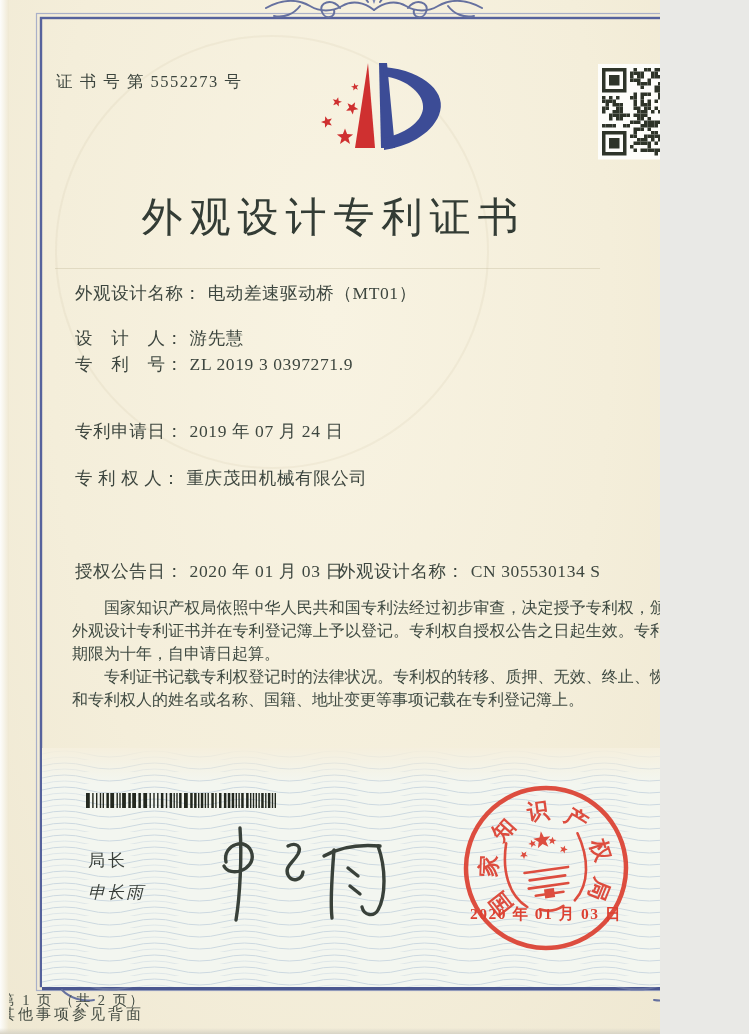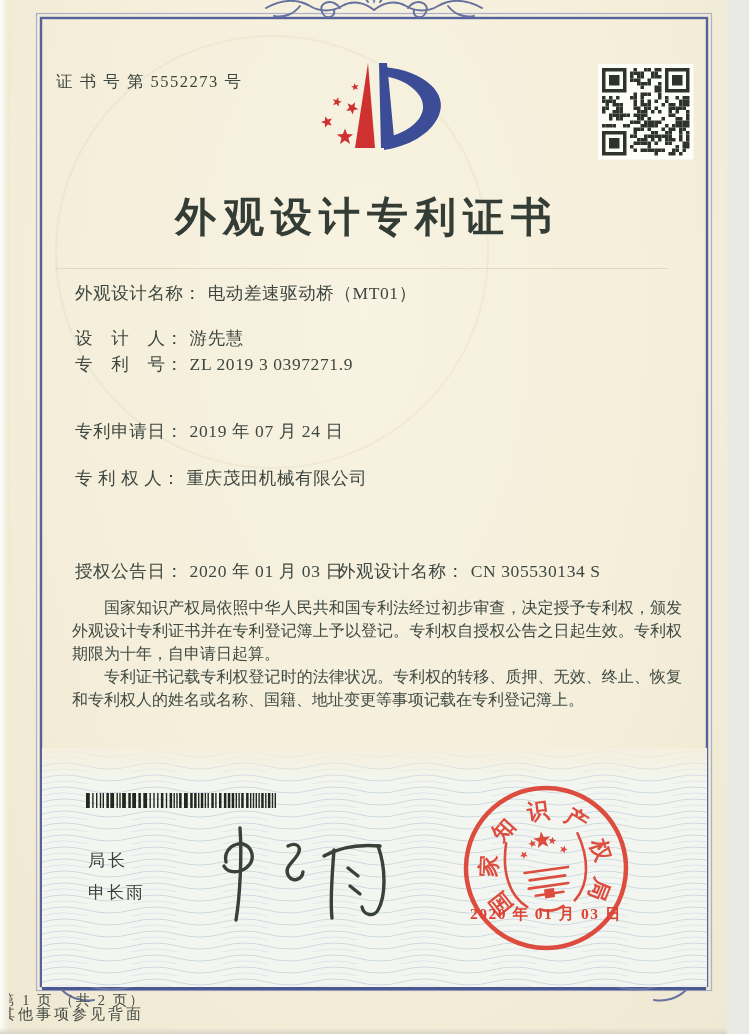--- a/index.html
+++ b/index.html
@@ -1,45 +1,45 @@
 <!DOCTYPE html>
 <html><head>
 <meta charset="utf-8">
 <style>
   html,body{margin:0;padding:0;background:#e9e9e6;}
-  .page{position:relative;width:727px;height:1034px;overflow:hidden;
+  .page{position:relative;width:660px;height:1034px;overflow:hidden;
         background:radial-gradient(ellipse at 50% 30%, #f8f3e2 0%, #f4eeda 60%, #efe8d2 100%);
         font-family:"Liberation Serif", serif; color:#3d463f;}
   .edge-left{position:absolute;left:0;top:0;bottom:0;width:9px;
         background:linear-gradient(to right,#fdfdfb,#efe8d2);}
   .edge-bottom{position:absolute;left:0;right:0;bottom:0;height:6px;
         background:linear-gradient(to top,#d8d4c6,rgba(216,212,198,0));}
   .watermark-ring{position:absolute;left:55px;top:35px;width:430px;height:430px;border-radius:50%;
         border:2px solid rgba(205,193,160,0.16);}
   .frame-svg{position:absolute;left:0;top:0;pointer-events:none;}
   .waves-wrap{position:absolute;left:42px;top:748px;width:665px;height:239px;}
   .waves-fade{position:absolute;left:42px;top:748px;width:665px;height:36px;
         background:linear-gradient(to bottom,#f5efdd,rgba(245,239,221,0));}
   .cert-no{position:absolute;left:56px;top:71px;font-size:16.5px;letter-spacing:1.5px;color:#3c453e;white-space:nowrap;}
   .logo-svg{position:absolute;left:300px;top:52px;}
   .qr-svg{position:absolute;left:598px;top:64px;}
   .title{position:absolute;left:0;right:0;top:190px;text-align:center;
-        font-size:41px;font-weight:bold;letter-spacing:7px;text-indent:7px;color:#333c35;}
+        font-size:41px;font-weight:normal;letter-spacing:7px;text-indent:7px;color:#333c35;}
   .fold-line{position:absolute;left:55px;right:60px;top:268px;height:1px;background:rgba(190,180,150,0.35);}
   .row{position:absolute;left:75px;font-size:17.5px;letter-spacing:0.6px;color:#3d463f;white-space:nowrap;}
   .row .val{margin-left:6px;}
   .row2col{left:338px;}
   .paras{position:absolute;left:72px;top:596px;width:610px;font-size:16px;line-height:23px;
         color:#3f4a42;text-align:justify;}
   .paras p{margin:0;text-indent:2em;}
   .barcode-svg{position:absolute;left:85px;top:793px;}
   .dir-role{position:absolute;left:88px;top:849px;font-family:"Liberation Sans",sans-serif;
         font-size:17px;letter-spacing:3px;color:#3a403b;}
   .dir-name{position:absolute;left:88px;top:881px;font-family:"Liberation Sans",sans-serif;
-        font-size:17px;letter-spacing:2px;color:#3a403b;}
+        font-size:17px;letter-spacing:2px;color:#3a403b;font-style:italic;}
   .sig-svg{position:absolute;left:196px;top:820px;}
   .seal-svg{position:absolute;left:448px;top:772px;}
   .seal-date{position:absolute;left:470px;top:904px;font-size:15.5px;letter-spacing:1.5px;
         font-weight:bold;white-space:nowrap;}
   .page-info{position:absolute;left:0;right:0;top:958px;text-align:left;font-size:14.5px;
         letter-spacing:2px;color:#434c44;margin-top:33px;}
   .back-note{position:absolute;left:0;right:0;top:1005px;text-align:left;font-size:15px;
         letter-spacing:3px;color:#454d44;}
 </style>
 </head>

